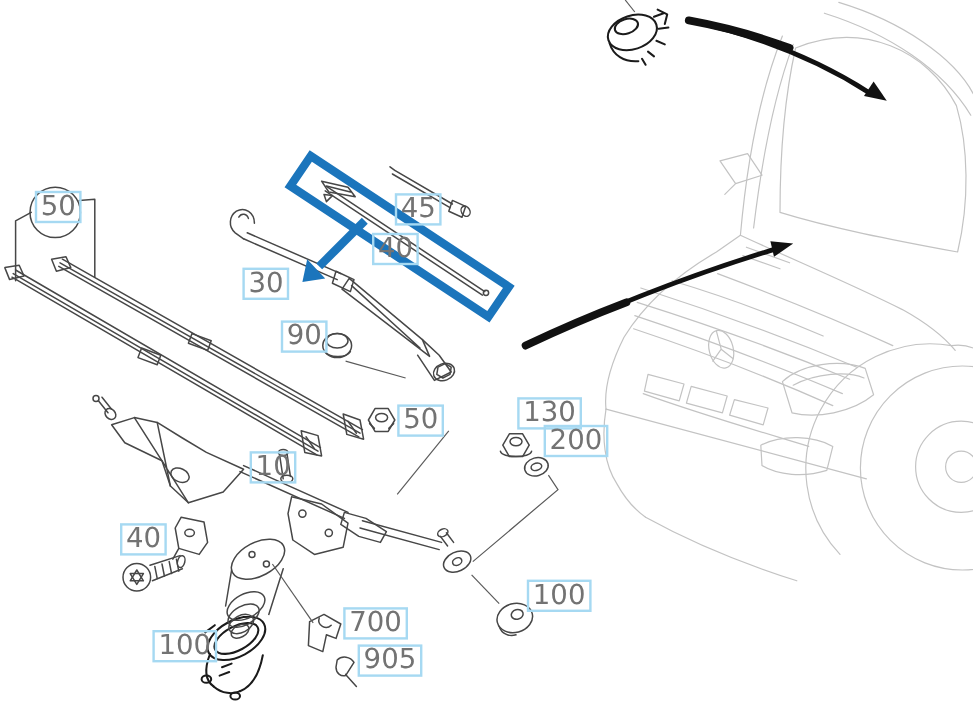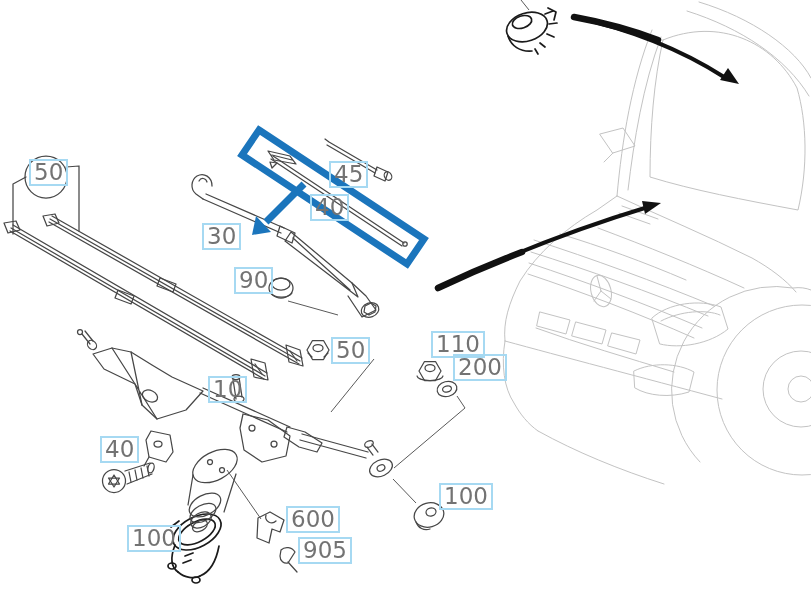--- a/index.html
+++ b/index.html
@@ -262,19 +262,19 @@
 
   <div class="callout" style="left:29px;top:159px">50</div>
   <div class="callout" style="left:329px;top:161px">45</div>
   <div class="callout" style="left:310px;top:194px">40</div>
   <div class="callout" style="left:202px;top:223px">30</div>
   <div class="callout" style="left:234px;top:267px">90</div>
   <div class="callout" style="left:331px;top:337px">50</div>
   <div class="callout" style="left:208px;top:376px">10</div>
   <div class="callout" style="left:100px;top:436px">40</div>
   <div class="callout" style="left:127px;top:525px">100</div>
-  <div class="callout" style="left:286px;top:506px">600</div>
+  <div class="callout" style="left:286px;top:506px">700</div>
   <div class="callout" style="left:298px;top:537px">905</div>
-  <div class="callout" style="left:431px;top:331px">110</div>
+  <div class="callout" style="left:431px;top:331px">130</div>
   <div class="callout" style="left:453px;top:354px">200</div>
   <div class="callout" style="left:439px;top:483px">100</div>
 
 </div>
 
 </body></html>

